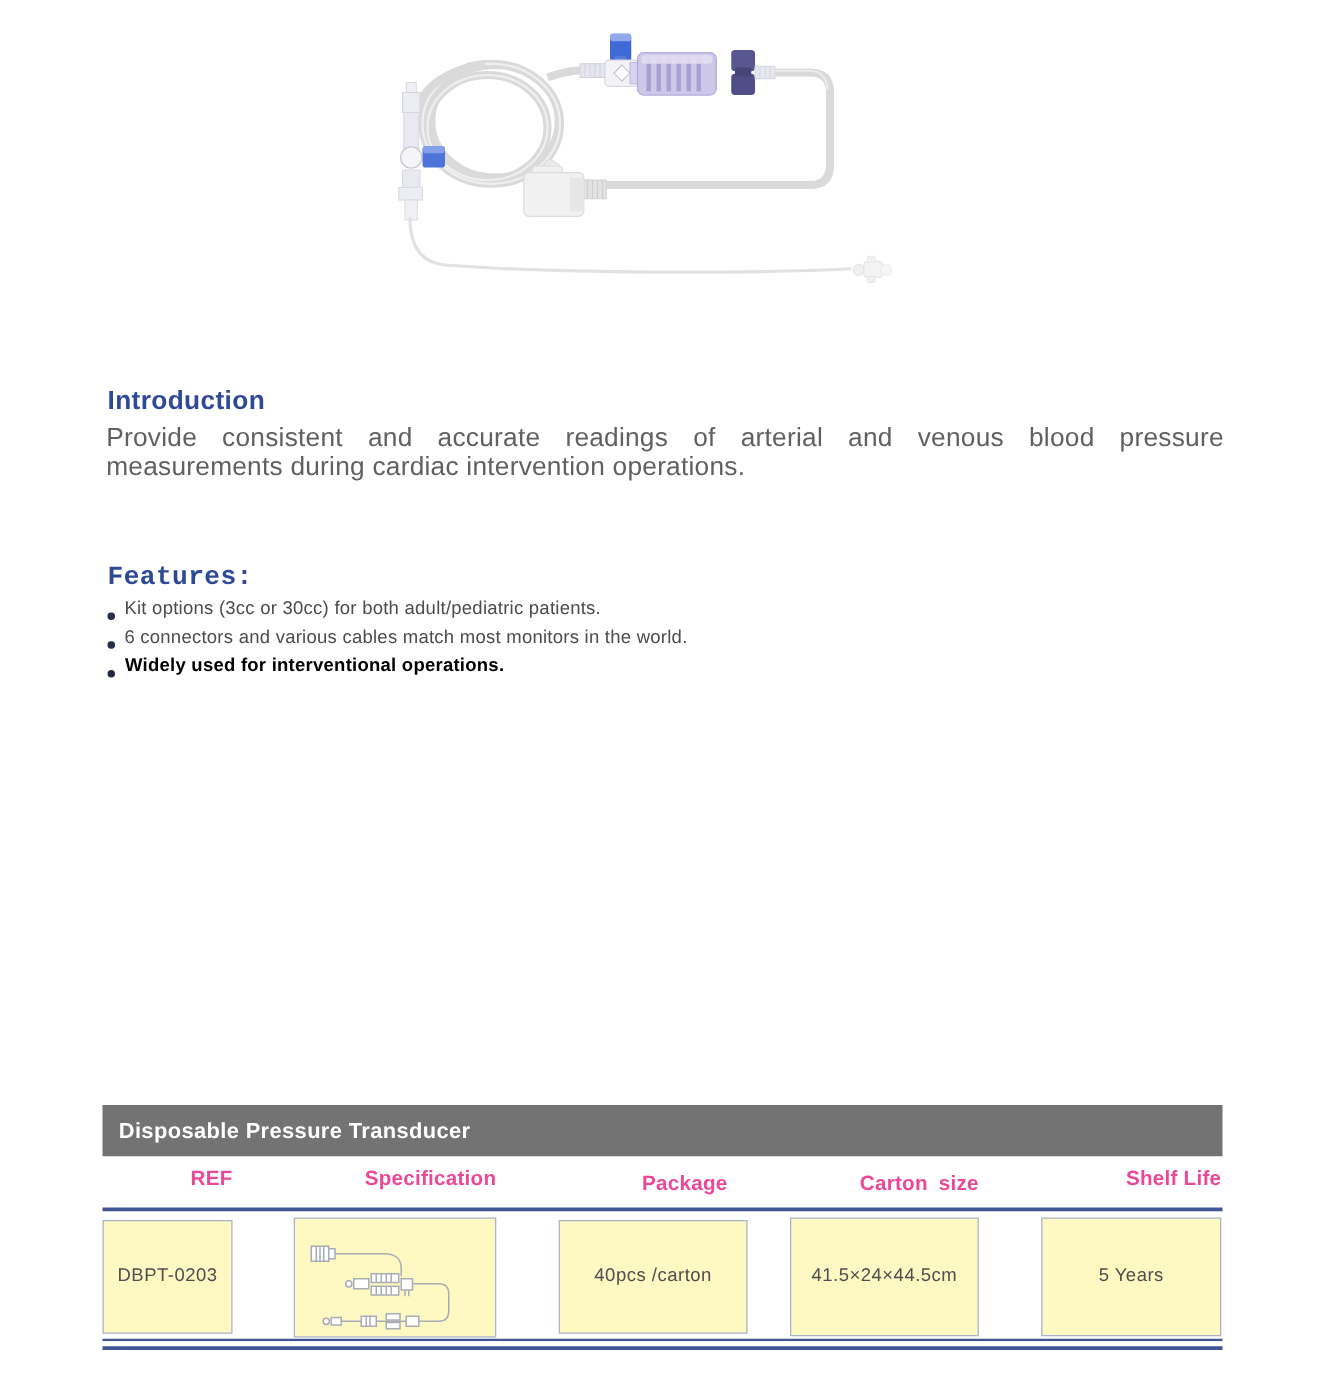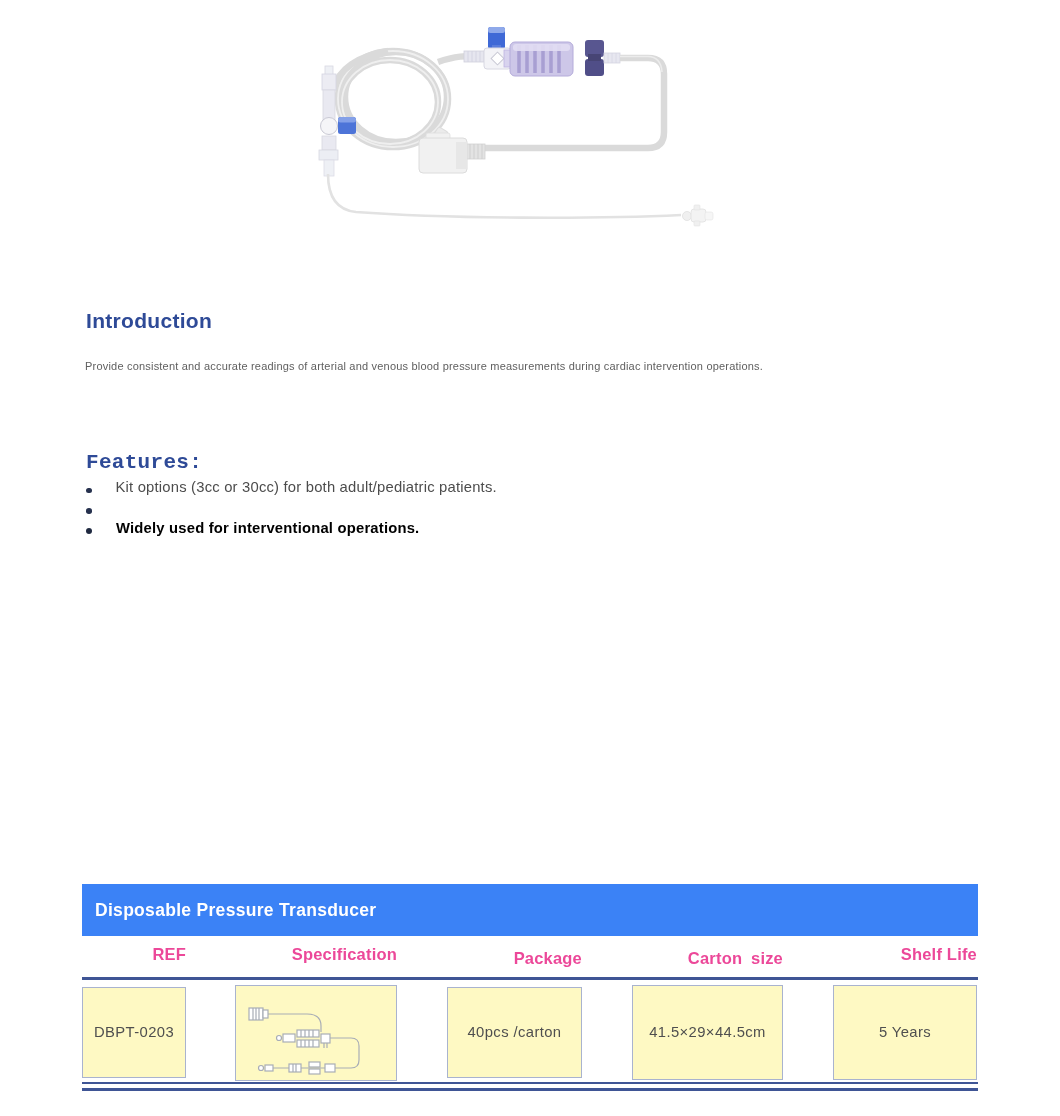--- a/index.html
+++ b/index.html
@@ -19,41 +19,41 @@
   
   .sec-heading {
     position:absolute; left:86px; font-size:21px; font-weight:bold;
     color:#2e4a97; letter-spacing:0.3px;
   }
   .h-intro { top:309px; }
   .h-features { top:451px;font-family:Liberation Mono, monospace; }
   
   .para {
     position:absolute; left:85px; top:339px; width:894px;
-    font-size:11px; line-height:23px; color:#606060;
-    text-align:justify; letter-spacing:0.2px;margin-top:16px;
+    font-size:21px; line-height:23px; color:#606060;
+    text-align:justify; letter-spacing:0.2px;
   }
   
   .features-list {
     position:absolute; left:86px; top:479px; list-style:none; width:760px;
   }
   .features-list li {
-    display:flex; align-items:center; margin-bottom:6.5px;
-    font-size:14.8px; line-height:16.5px; color:#4c4c4c; letter-spacing:0.2px;gap:16px;
+    display:flex; align-items:flex-end; margin-bottom:6.5px;
+    font-size:14.8px; line-height:16.5px; color:#4c4c4c; letter-spacing:0.2px;
   }
   .features-list li .dot {
     flex:0 0 auto; width:5.5px; height:5.5px; border-radius:50%;
     background:#26314e; margin:6px 8px 0 0;
   }
   .features-list li.bold { font-weight:bold; color:#000000; }
   .features-list li.bold .dot { width:6px; height:6px; background:#1f2940; }
   
   .spec-table { position:absolute; left:82px; top:884px; width:896px; }
   .table-title-bar {
-    height:52px; background:#3b82f6; color:#ffffff; display:flex;
+    height:41px; background:#737373; color:#ffffff; display:flex;
     align-items:center; padding-left:13px; font-size:17.5px; font-weight:bold;
     letter-spacing:0.3px;
   }
   .col-headers { position:relative; height:41px; }
   .col-headers span {
     position:absolute; font-size:16.5px; font-weight:bold; color:#ec4899;
     text-align:right; letter-spacing:0.2px;
   }
   .ch-ref      { left:0;    width:104px; top:9px; }
   .ch-spec     { left:153px; width:162px; top:9px; }
@@ -62,21 +62,21 @@
   .ch-shelf    { left:751px; width:144px; top:9px; }
   .header-rule { height:2.5px; background:#3f5595; }
   .table-row { position:relative; height:102px; }
   .cell {
     position:absolute; background:#fef9c3; border:1px solid #a9b3cf;
     display:flex; align-items:center; justify-content:center;
     font-size:14.8px; color:#4f4f4f; letter-spacing:0.4px;
   }
   .cell-ref    { left:0;     top:7px; width:104px; height:91px; }
   .cell-spec   { left:153px; top:5px; width:162px; height:96px; }
-  .cell-pkg    { left:365px; top:7px; width:135px; height:91px; }
+  .cell-pkg    { left:365px; top:7px; width:151px; height:91px; }
   .cell-carton { left:550px; top:5px; width:151px; height:95px; }
   .cell-shelf  { left:751px; top:5px; width:144px; height:95px; }
   .double-rule .line { height:2.5px; background:#3f5595; }
   .double-rule .gap  { height:4px; background:#ffffff; }
 </style>
 </head>
 <body>
 
 <div class="page">
 
@@ -167,20 +167,21 @@
   <p class="para">Provide consistent and accurate readings of arterial and venous blood pressure measurements during cardiac intervention operations.</p>
 
   <div class="sec-heading h-features">Features:</div>
   <ul class="features-list">
     <li>
       <span class="dot"></span>
       <span>Kit options (3cc or 30cc) for both adult/pediatric patients.</span>
     </li>
     <li>
       <span class="dot"></span>
+      <span>6 connectors and various cables match most monitors in the world.</span>
     </li>
     <li class="bold">
       <span class="dot"></span>
       <span>Widely used for interventional operations.</span>
     </li>
   </ul>
 
   <div class="spec-table">
     <div class="table-title-bar">
       <span>Disposable Pressure Transducer</span>
@@ -220,21 +221,21 @@
             <rect x="68" y="79" width="11" height="5" fill="#ffffff"></rect>
             <rect x="48" y="74" width="12" height="8" fill="#ffffff"></rect>
             <path d="M52 74 v8 M55 74 v8"></path>
             <rect x="84" y="74" width="10" height="8" fill="#ffffff"></rect>
             <rect x="24" y="75" width="8" height="6" fill="#ffffff"></rect>
             <circle cx="20" cy="78" r="2.5" fill="#ffffff"></circle>
           </g>
         </svg>
       </div>
       <div class="cell cell-pkg">40pcs /carton</div>
-      <div class="cell cell-carton">41.5×29×44.5cm</div>
+      <div class="cell cell-carton">41.5×24×44.5cm</div>
       <div class="cell cell-shelf">5 Years</div>
     </div>
     <div class="double-rule">
       <div class="line"></div>
       <div class="gap"></div>
       <div class="line"></div>
     </div>
   </div>
 
 </div>

